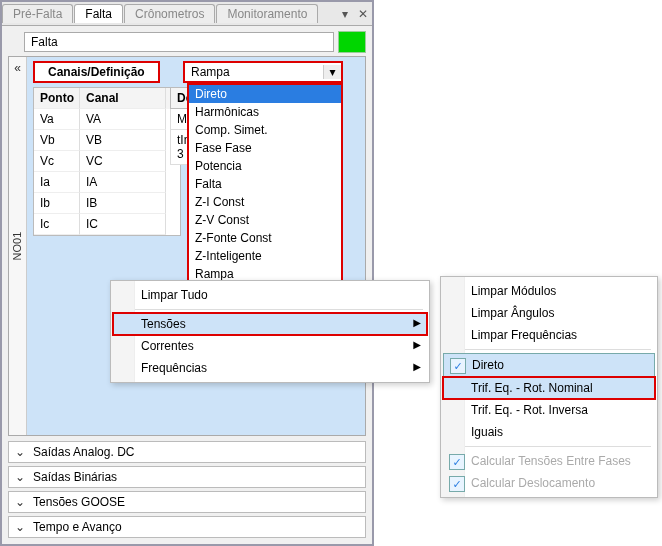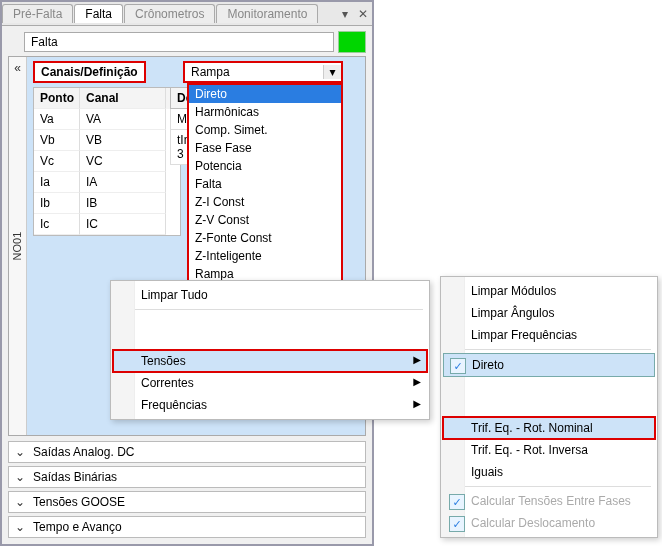--- a/index.html
+++ b/index.html
@@ -15,21 +15,21 @@
 
   .titlebar { display: flex; align-items: center; height: 24px; margin: 4px 6px 2px 22px; }
   .titlebar .titlebox { flex: 1; background: #fff; border: 1px solid #aaa; padding: 2px 6px; }
   .titlebar .status { width: 28px; height: 22px; background: #00d600; margin-left: 4px; border: 1px solid #9c9; }
 
   .body-area { position: relative; margin: 2px 6px 2px 6px; height: 380px; border: 1px solid #aaa; background: #cde3f8; }
   .vbar { position: absolute; left: 0; top: 0; bottom: 0; width: 18px; background: #f7f7f7; border-right: 1px solid #ccc; }
   .vbar .chev { text-align: center; padding-top: 4px; color: #333; }
   .vbar .vlabel { position: absolute; top: 50%; left: 2px; transform: rotate(-90deg) translateX(-50%); transform-origin: left top; font-size: 11px; color: #333; white-space: nowrap; }
 
-  .section-head { position: absolute; left: 24px; top: 4px; background: #fff; border: 2px solid #d00; padding: 2px 6px; font-weight: bold; }
+  .section-head { position: absolute; left: 24px; top: 4px; background: #fff; border: 2px solid #d00; padding: 2px 13px; font-weight: bold; }
 
   .combo { position: absolute; left: 174px; top: 4px; width: 160px; background: #fff; border: 2px solid #d00; display: flex; align-items: center; }
   .combo .cb-text { flex: 1; padding: 2px 6px; }
   .combo .cb-arrow { width: 18px; text-align: center; background: #eee; border-left: 1px solid #ccc; }
 
   .table { position: absolute; left: 24px; top: 30px; width: 148px; background: #fff; border: 1px solid #bbb; }
   .table .hdr { display: flex; background: #f4f4f4; font-weight: bold; }
   .table .row { display: flex; }
   .table .c { border-right: 1px solid #ddd; border-bottom: 1px solid #eee; padding: 3px 6px; }
   .table .c.ponto { width: 46px; }
@@ -40,21 +40,21 @@
   .defcol .dc { background: #fff; border: 1px solid #ddd; border-top: none; padding: 3px 6px; }
 
   .dropdown-open { position: absolute; left: 178px; top: 26px; width: 156px; background: #fff; border: 2px solid #d00; z-index: 5; }
   .dropdown-open .opt { padding: 2px 6px; }
   .dropdown-open .opt.sel { background: #2a7de1; color: #fff; }
 
   .context-menu { position: absolute; background: #fff; border: 1px solid #bbb; box-shadow: 2px 2px 6px rgba(0,0,0,0.2); padding: 3px 2px; z-index: 10; }
   .context-menu .mi { display: flex; align-items: flex-start; padding: 4px 18px 4px 28px; position: relative; white-space: nowrap; }
   .context-menu .mi .arrow { position: absolute; right: 6px; font-size: 10px; }
   .context-menu .sep { height: 1px; background: #ddd; margin: 3px 4px; }
-  .context-menu .mi.hl { background: #cde3f8; outline: 2px solid #d00; outline-offset: -1px; margin-top: 40px; }
+  .context-menu .mi.hl { background: #cde3f8; outline: 2px solid #d00; outline-offset: -1px; }
   .context-menu .mi.sub-hl { background: #cde3f8; border: 1px solid #7aa; }
   .context-menu .mi .check { position: absolute; left: 6px; width: 16px; height: 16px; border: 1px solid #7aa; background: #e8f4ff; text-align: center; line-height: 14px; color: #2a7de1; font-size: 11px; }
   .context-menu .mi.disabled { color: #aaa; }
   .context-menu .iconcol { position: absolute; left: 0; top: 0; bottom: 0; width: 24px; background: #f4f4f4; border-right: 1px solid #eee; }
 
   .ctx1 { left: 110px; top: 280px; width: 320px; }
   .ctx2 { left: 440px; top: 276px; width: 218px; }
 
   .accordion { position: absolute; left: 6px; bottom: 6px; right: 6px; }
   .acc-item { background: #fff; border: 1px solid #bbb; margin-top: 3px; display: flex; align-items: center; padding: 3px 6px; }

